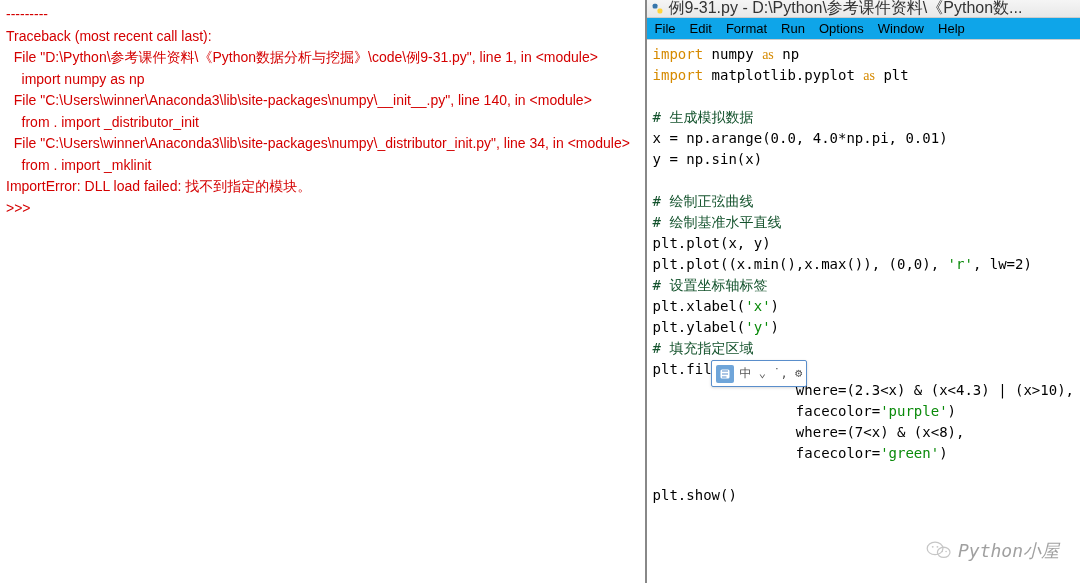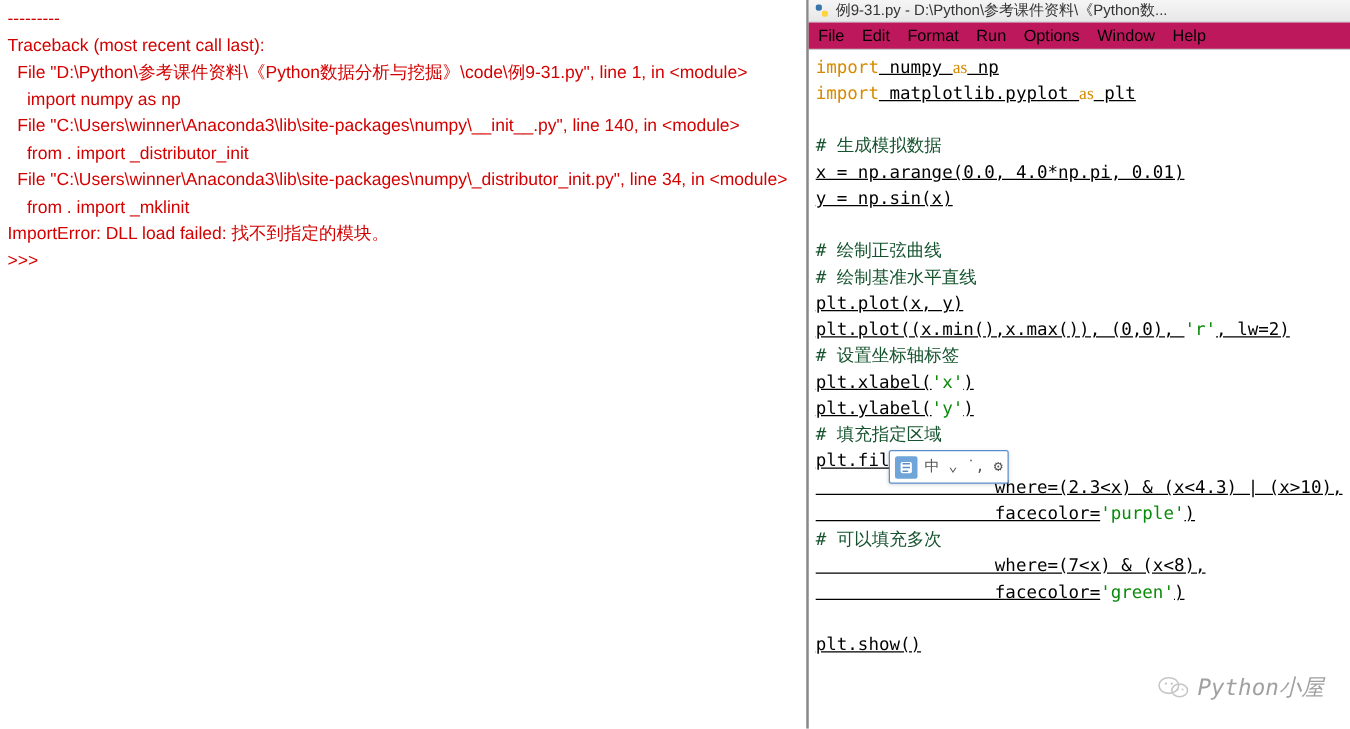--- a/index.html
+++ b/index.html
@@ -24,37 +24,37 @@
       flex-direction: column;
       position: relative;
     }
     .titlebar {
       height: 18px;
       background: linear-gradient(#f5f5f5,#e8e8e8);
       border-bottom: 1px solid #ccc;
       display: flex;
       align-items: center;
       padding: 0 4px;
-      font-size: 12px;
+      font-size: 16px;
       color: #333;
       overflow: hidden;
       white-space: nowrap;
     }
     .titlebar .icon {
       width: 14px; height: 14px; margin-right: 4px;
       display: inline-flex; align-items: center; justify-content: center;
     }
     .menubar {
       display: flex;
       gap: 14px;
       padding: 3px 8px;
       font-size: 13px;
       color: #000;
       border-bottom: 1px solid #ccc;
-      background: #be185d;
+      background: #0ea5e9;
     }
     .menubar span { cursor: default; }
     .editor {
       flex: 1;
       padding: 4px 6px;
       font-family: Consolas, Menlo, monospace;
       font-size: 14px;
       line-height: 21px;
       position: relative;
       overflow: hidden;
@@ -63,21 +63,21 @@
       font-family: "Segoe UI", Tahoma, sans-serif;
       font-size: 14px;
       line-height: 21.5px;
       color: #d40000;
     }
     .trace-line { white-space: pre-wrap; word-break: break-all; }
     .kw-import { color: #d68a00; }
     .kw-as { color: #d68a00; font-family: Liberation Serif, serif; }
     .comment { color: #14532d; }
     .string { color: #0a8a0a; }
-    .plain { color: #000; text-decoration: underline; }
+    .plain { color: #000; }
     .code-line { white-space: pre; }
     .watermark {
       position: absolute;
       right: 21px;
       bottom: 22px;
       color: rgba(120,120,120,0.7);
       font-size: 18px;
       font-style: italic;
       display: flex;
       align-items: center;
@@ -166,21 +166,20 @@
     <div class="code-line comment"># 绘制基准水平直线</div>
     <div class="code-line plain">plt.plot(x, y)</div>
     <div class="code-line"><span class="plain">plt.plot((x.min(),x.max()), (0,0), </span><span class="string">'r'</span><span class="plain">, lw=2)</span></div>
     <div class="code-line comment"># 设置坐标轴标签</div>
     <div class="code-line"><span class="plain">plt.xlabel(</span><span class="string">'x'</span><span class="plain">)</span></div>
     <div class="code-line"><span class="plain">plt.ylabel(</span><span class="string">'y'</span><span class="plain">)</span></div>
     <div class="code-line comment"># 填充指定区域</div>
     <div class="code-line plain">plt.fill_b</div>
     <div class="code-line plain">                 where=(2.3&lt;x) &amp; (x&lt;4.3) | (x&gt;10),</div>
     <div class="code-line"><span class="plain">                 facecolor=</span><span class="string">'purple'</span><span class="plain">)</span></div>
-    <div class="code-line comment"># 可以填充多次</div>
     <div class="code-line plain">                 where=(7&lt;x) &amp; (x&lt;8),</div>
     <div class="code-line"><span class="plain">                 facecolor=</span><span class="string">'green'</span><span class="plain">)</span></div>
     <div class="code-line">&nbsp;</div>
     <div class="code-line plain">plt.show()</div>
 
     <div class="ime-widget">
       <span class="ime-btn">
         <svg width="12" height="12" viewBox="0 0 16 16">
             <rect x="2" y="2" width="12" height="12" rx="2" fill="#fff"></rect>
             <path d="M4 4h8M4 8h8M4 12h6" stroke="#5a8ecb" stroke-width="1.5"></path>

